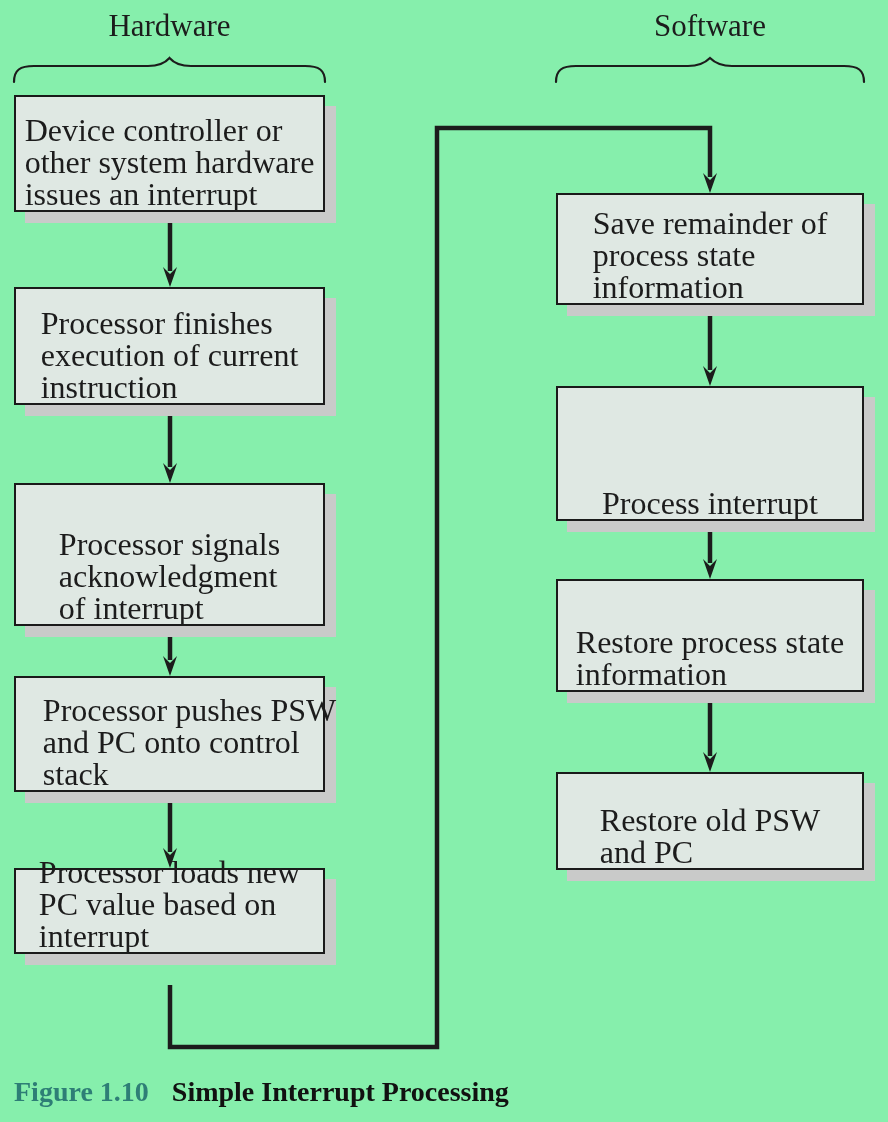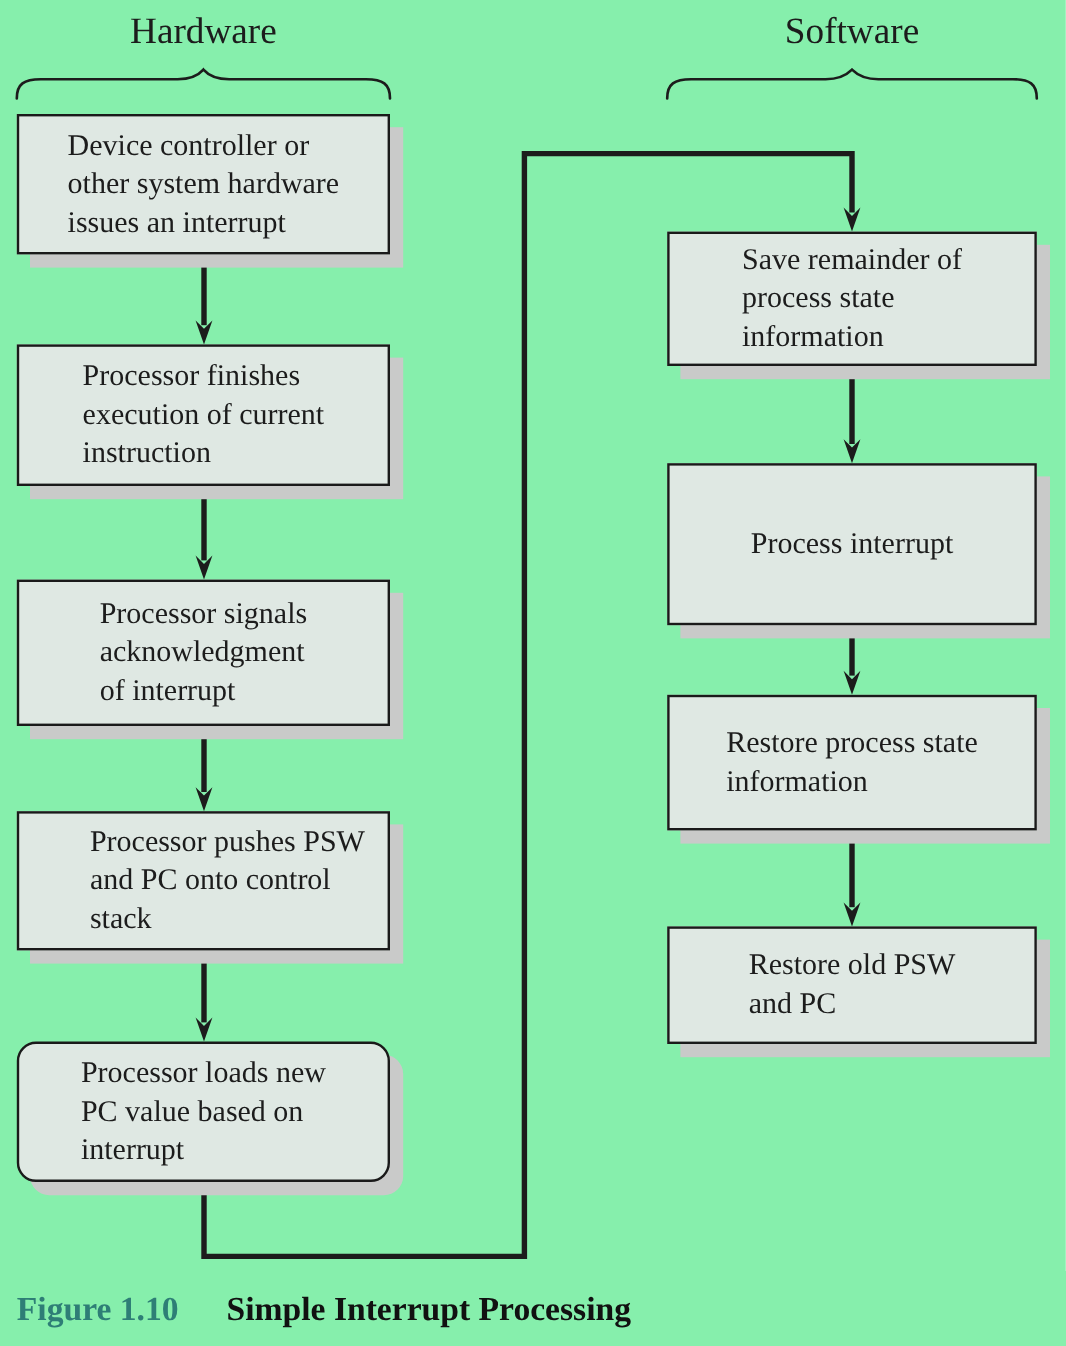--- a/index.html
+++ b/index.html
@@ -47,35 +47,35 @@
     font-size: 31px;
     line-height: 1.15;
     color: var(--ink);
   }
   .flow-box {
     position: absolute;
     background: var(--box-fill);
     border: 2.5px solid var(--box-border);
     box-shadow: 11px 11px 0 0 var(--shadow);
     display: flex;
-    align-items: center;
+    align-items: flex-end;
     justify-content: center;
-    font-size: 25px;
+    font-size: 32px;
     line-height: 32px;
   }
   .flow-box .box-label {
     white-space: pre;
     text-align: left;
   }
   .caption {
     position: absolute;
     left: 14px;
     top: 1074px;
     display: flex;
-    gap: 40px;
+    gap: 23px;
     font-size: 28px;
     font-weight: bold;
     line-height: 36px;
   }
   .caption .fig-label { color: var(--caption-accent); }
   .caption .fig-title { color: #111111; }
 </style>
 </head>
 <body>
 
@@ -112,31 +112,31 @@
   <div class="flow-box" style="left:14px; top:95px; width:311px; height:117px;">
     <span class="box-label">Device controller or
 other system hardware
 issues an interrupt</span>
   </div>
   <div class="flow-box" style="left:14px; top:287px; width:311px; height:118px;">
     <span class="box-label">Processor finishes
 execution of current
 instruction</span>
   </div>
-  <div class="flow-box" style="left:14px; top:483px; width:311px; height:122px;">
+  <div class="flow-box" style="left:14px; top:483px; width:311px; height:143px;">
     <span class="box-label">Processor signals
 acknowledgment
 of interrupt</span>
   </div>
   <div class="flow-box" style="left:14px; top:676px; width:311px; height:116px;padding-left:40px;">
     <span class="box-label">Processor pushes PSW
 and PC onto control
 stack</span>
   </div>
-  <div class="flow-box" style="left:14px; top:868px; width:311px; height:117px;border-radius:16px;">
+  <div class="flow-box" style="left:14px; top:868px; width:311px; height:86px;">
     <span class="box-label">Processor loads new
 PC value based on
 interrupt</span>
   </div>
 
   <div class="flow-box" style="left:556px; top:193px; width:308px; height:112px;">
     <span class="box-label">Save remainder of
 process state
 information</span>
   </div>

